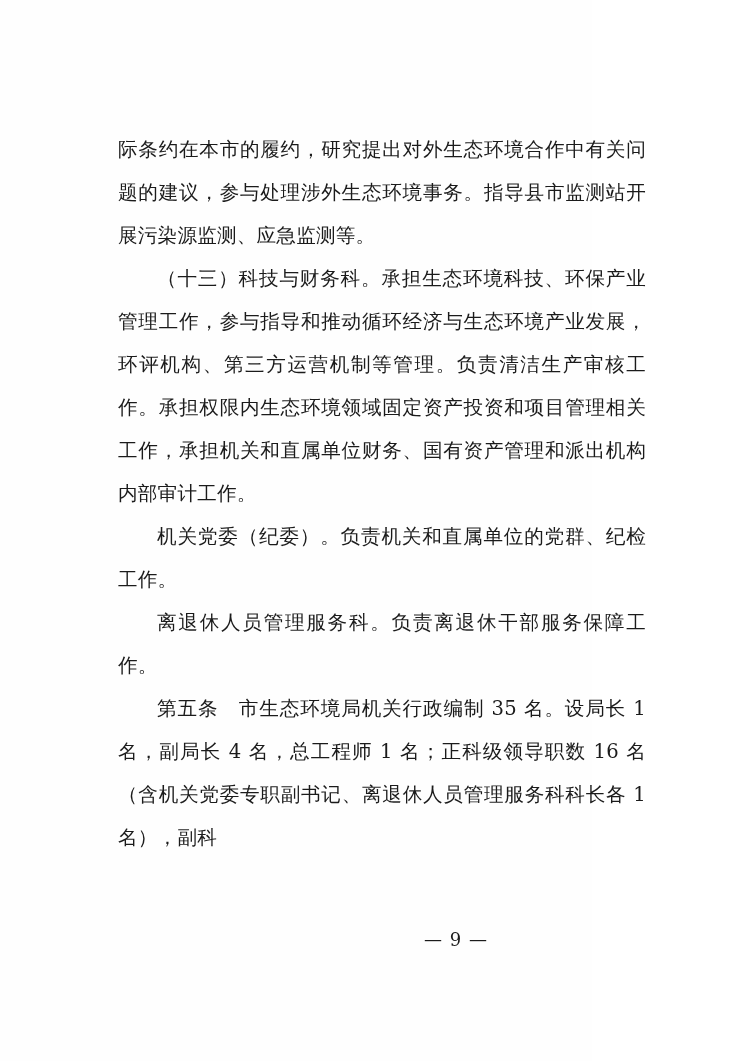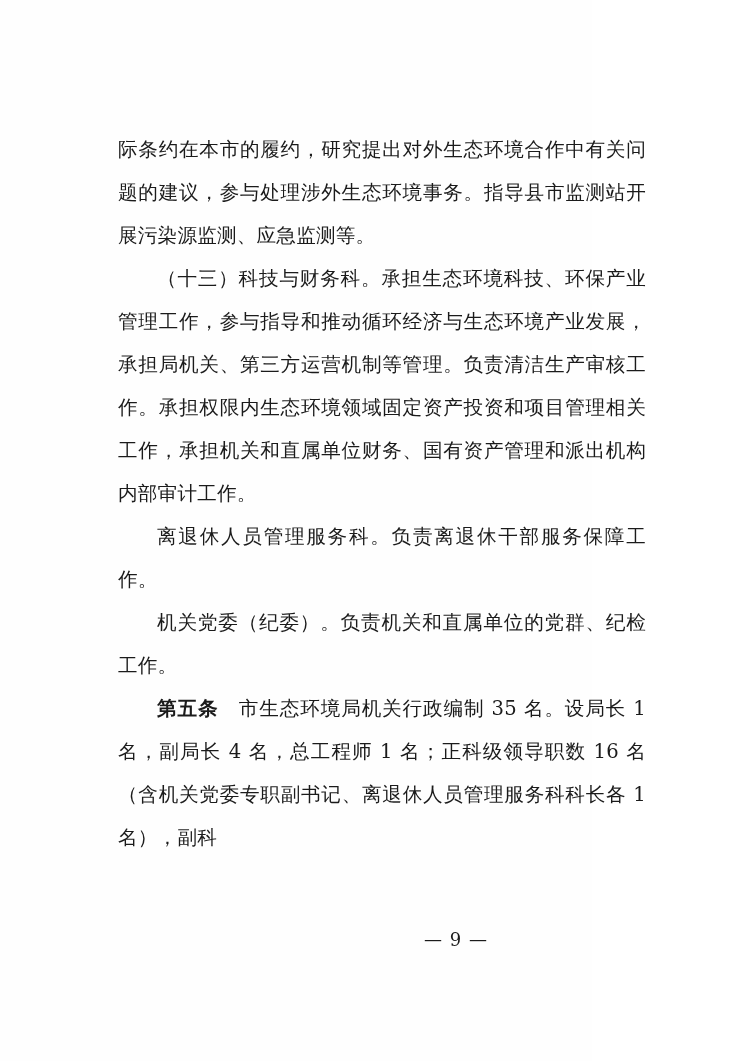--- a/index.html
+++ b/index.html
@@ -34,21 +34,21 @@
     text-align: justify;
     text-justify: inter-ideograph;
     letter-spacing: 0.2px;
     color: #1b1b1b;
     font-family: "DejaVu Serif", serif;
   }
   .para.indent {
     text-indent: 39px;
   }
   .para b {
-    font-weight: bold;
+    font-weight: normal;
   }
   .pagenum {
     position: absolute;
     right: 104px;
     top: 928px;
     font-size: 18px;
     line-height: 24px;
     letter-spacing: 1px;
     color: #1b1b1b;
     font-family: "DejaVu Serif", serif;
@@ -56,25 +56,25 @@
   }
 </style>
 </head>
 <body>
 
 <div class="page">
   <div class="content">
 
     <p class="para">际条约在本市的履约，研究提出对外生态环境合作中有关问题的建议，参与处理涉外生态环境事务。指导县市监测站开展污染源监测、应急监测等。</p>
 
-    <p class="para indent">（十三）科技与财务科。承担生态环境科技、环保产业管理工作，参与指导和推动循环经济与生态环境产业发展，承担局机关、第三方运营机制等管理。负责清洁生产审核工作。承担权限内生态环境领域固定资产投资和项目管理相关工作，承担机关和直属单位财务、国有资产管理和派出机构内部审计工作。</p>
+    <p class="para indent">（十三）科技与财务科。承担生态环境科技、环保产业管理工作，参与指导和推动循环经济与生态环境产业发展，环评机构、第三方运营机制等管理。负责清洁生产审核工作。承担权限内生态环境领域固定资产投资和项目管理相关工作，承担机关和直属单位财务、国有资产管理和派出机构内部审计工作。</p>
 
 
+    <p class="para indent">机关党委（纪委）。负责机关和直属单位的党群、纪检工作。</p>
+
     <p class="para indent">离退休人员管理服务科。负责离退休干部服务保障工作。</p>
-
-    <p class="para indent">机关党委（纪委）。负责机关和直属单位的党群、纪检工作。</p>
 
     <p class="para indent"><b>第五条</b>　<span>市生态环境局机关行政编制 35 名。设局长 1 名，副局长 4 名，总工程师 1 名；正科级领导职数 16 名（含机关党委专职副书记、离退休人员管理服务科科长各 1 名），副科</span></p>
 
   </div>
 
   <div class="pagenum">— 9 —</div>
 </div>
 
 </body></html>

